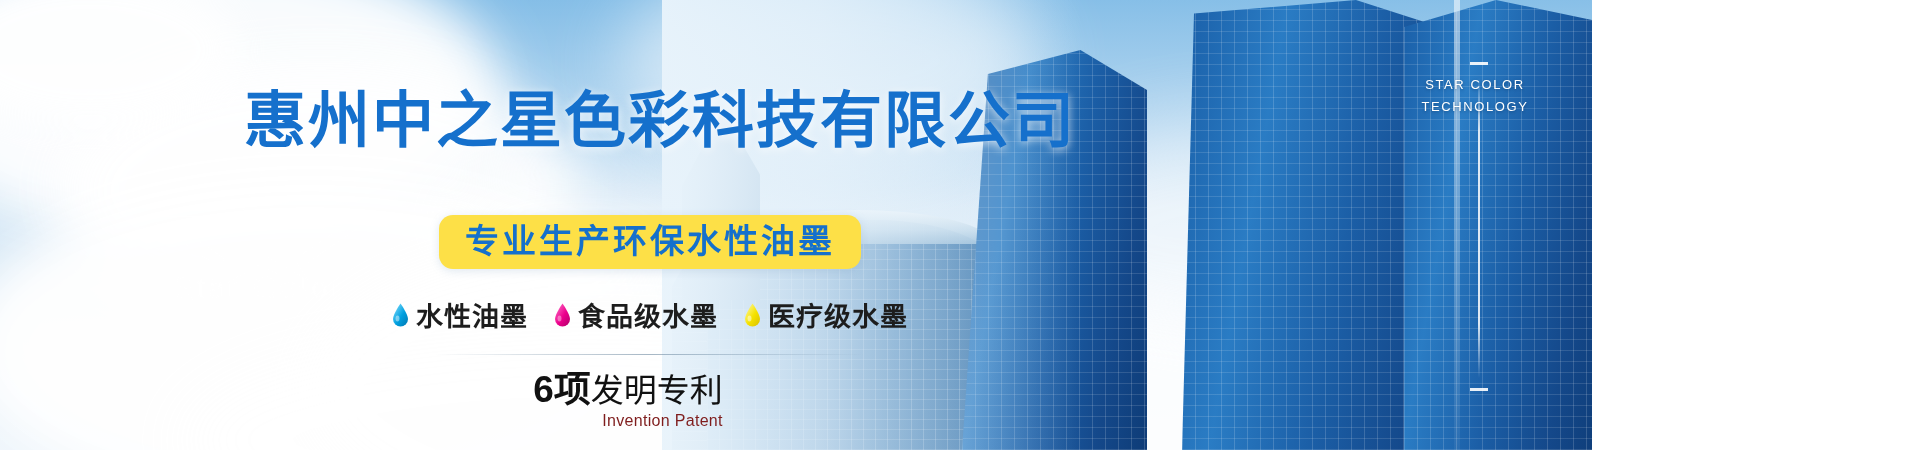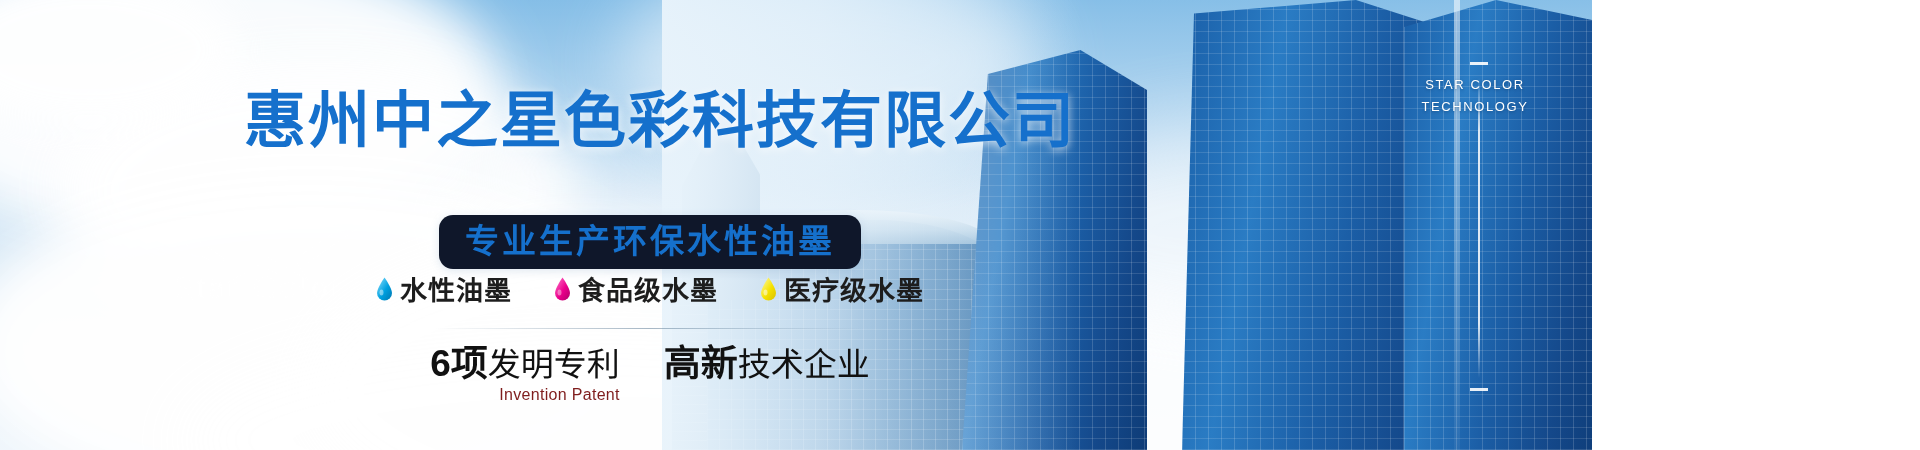--- a/index.html
+++ b/index.html
@@ -151,32 +151,33 @@
     font-size:62px;line-height:1;font-weight:bold;
     color:#1570cc;
     letter-spacing:2px;
     text-shadow:0 2px 10px rgba(255,255,255,.75);
     white-space:nowrap;
     margin-left:20px;
   }
 
   .subtitle-pill{
     margin-top:22px;
-    background:#0f172a;
+    background:#fde047;
     border-radius:14px;
     padding:9px 26px 11px;
     box-shadow:0 2px 10px rgba(110,150,185,.22);
   }
   .subtitle{
     font-size:34px;line-height:1;font-weight:bold;
     color:#1570cc;letter-spacing:3px;white-space:nowrap;
   }
 
   .features{
-    display:flex;align-items:center;gap:42px;
+    margin-top:26px;
+    display:flex;align-items:center;gap:26px;
   }
   .feature{display:flex;align-items:center;gap:7px;}
   .drop{width:17px;height:24px;flex:0 0 auto;display:block;}
   .feature-label{
     font-size:27px;font-weight:bold;color:#1d1d1d;letter-spacing:1px;
     white-space:nowrap;
   }
 
   .divider{
     margin-top:20px;
@@ -304,19 +305,18 @@
     <div class="divider"></div>
 
     <div class="badges">
 
       <div class="badge">
         <div class="badge-cn"><span class="badge-strong">6项</span><span>发明专利</span></div>
         <div class="badge-en">Invention Patent</div>
       </div>
 
       <div class="badge">
-        <div class="badge-cn"><span class="badge-strong">高新</span><span>技术企业</span></div>
       </div>
 
     </div>
 
   </div>
 </div>
 
 </body></html>

